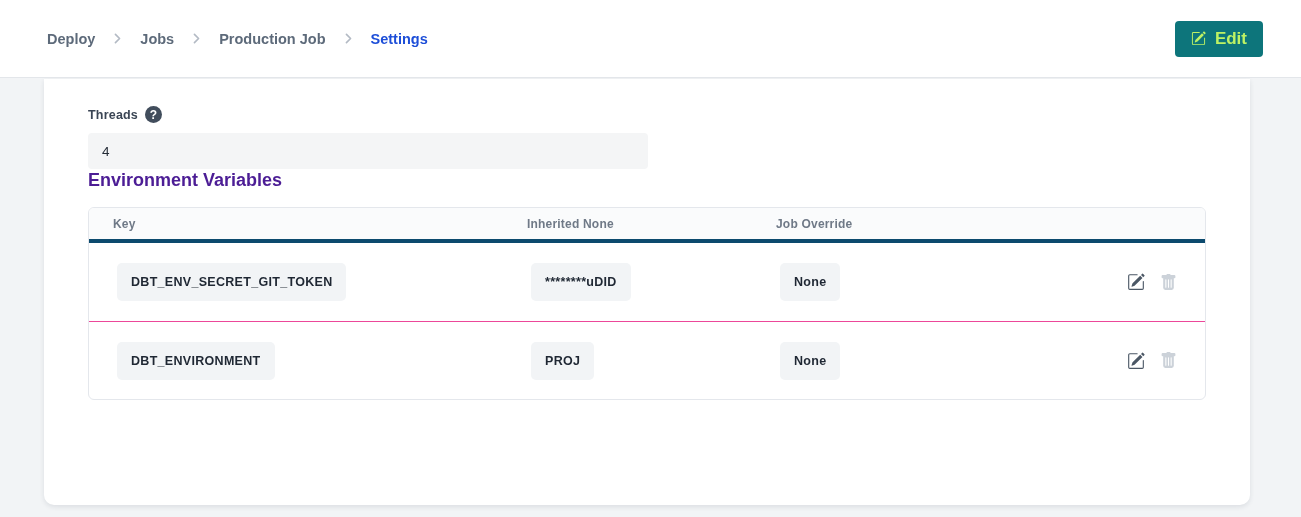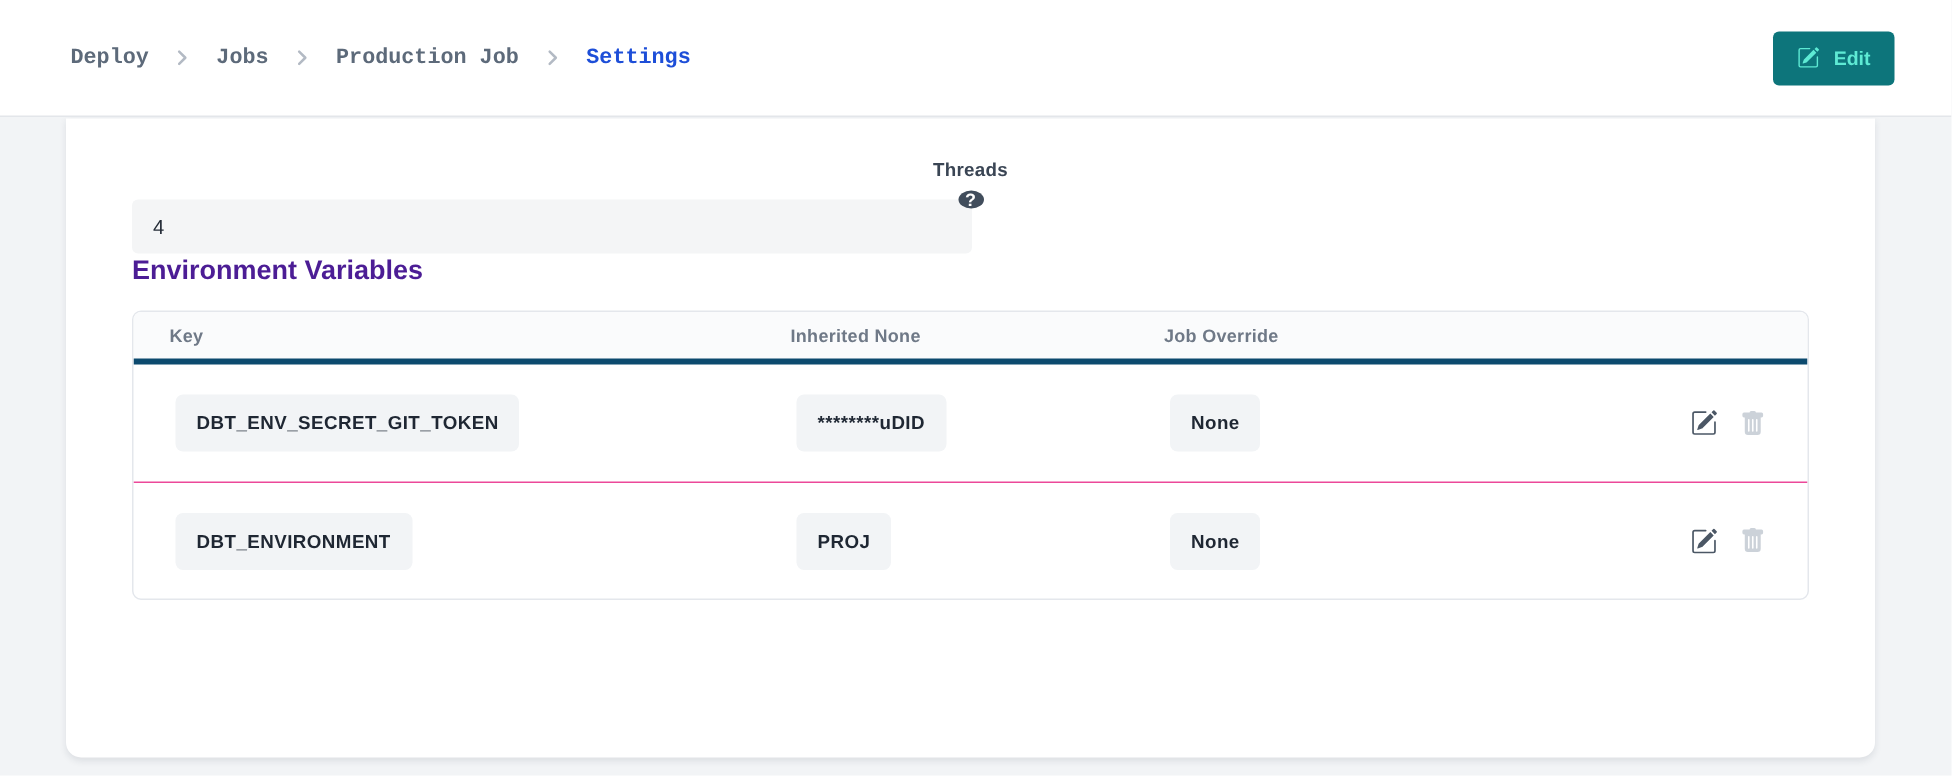--- a/index.html
+++ b/index.html
@@ -17,47 +17,47 @@
     position:absolute; top:0; left:0; width:1301px; height:78px;
     background:#ffffff;
     border-bottom:1px solid #e3e6ea;
     display:flex; align-items:center; justify-content:space-between;
     padding:0 38px 0 47px;
     z-index:3;
   }
   .breadcrumb { display:flex; align-items:center; gap:17px; }
   .crumb {
     font-size:14.5px; font-weight:bold; color:#5d6a7a;
-    cursor:pointer; white-space:nowrap;font-family:Liberation Mono, monospace;
+    cursor:pointer; white-space:nowrap;
   }
   .crumb.current { color:#1d4ed8; cursor:default; }
   .crumb-sep { display:flex; align-items:center; color:#b3bac4; }
   .edit-btn {
     display:flex; align-items:center; gap:9px;
     height:36px; padding:0 16px;
     background:var(--accent-teal, #0d757b);
-    color:#5eead4; border:none; border-radius:4px;
+    color:#bef264; border:none; border-radius:4px;
     font-family:"Liberation Sans", sans-serif;
-    font-size:13px; font-weight:bold;
+    font-size:17px; font-weight:bold;
     cursor:pointer;
   }
 
   
   .card {
     position:absolute; left:44px; top:79px;
     width:1206px; height:426px;
     background:#ffffff;
     border-radius:0 0 10px 10px;
     box-shadow:0 2px 5px rgba(30,40,60,0.10);
     padding:27px 44px 0 44px;
     z-index:2;
   }
 
   
-  .field-label-row { display:flex; align-items:center; gap:7px; height:17px;flex-direction:column; }
+  .field-label-row { display:flex; align-items:center; gap:7px; height:17px; }
   .field-label { font-size:12.5px; font-weight:bold; color:#3a4554; letter-spacing:0.2px; }
   .help-icon {
     width:17px; height:17px; border-radius:50%;
     background:#414d5c; color:#ffffff;
     font-size:12px; font-weight:bold;
     display:flex; align-items:center; justify-content:center;
     cursor:pointer; line-height:1;
   }
   .threads-input {
     display:block; margin-top:10px;

